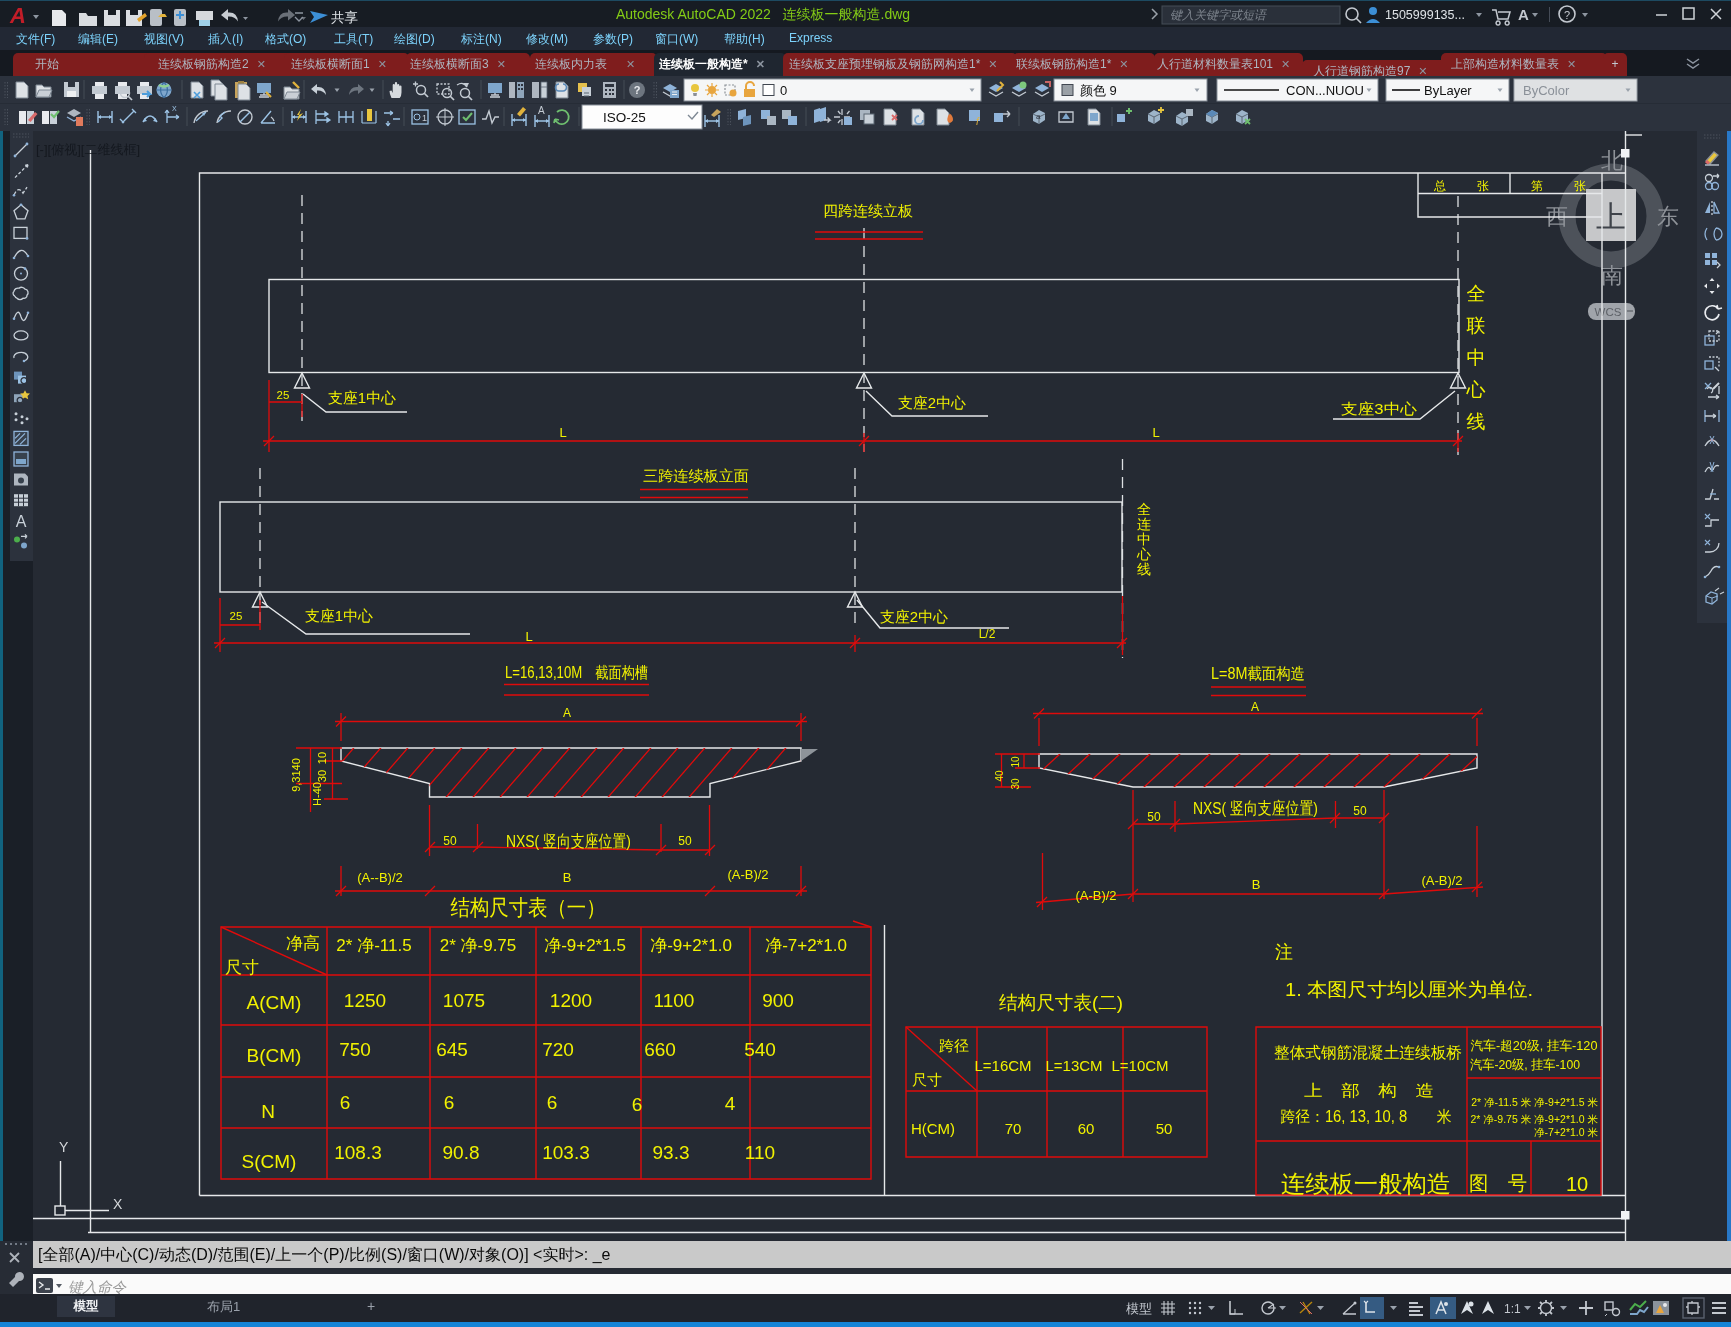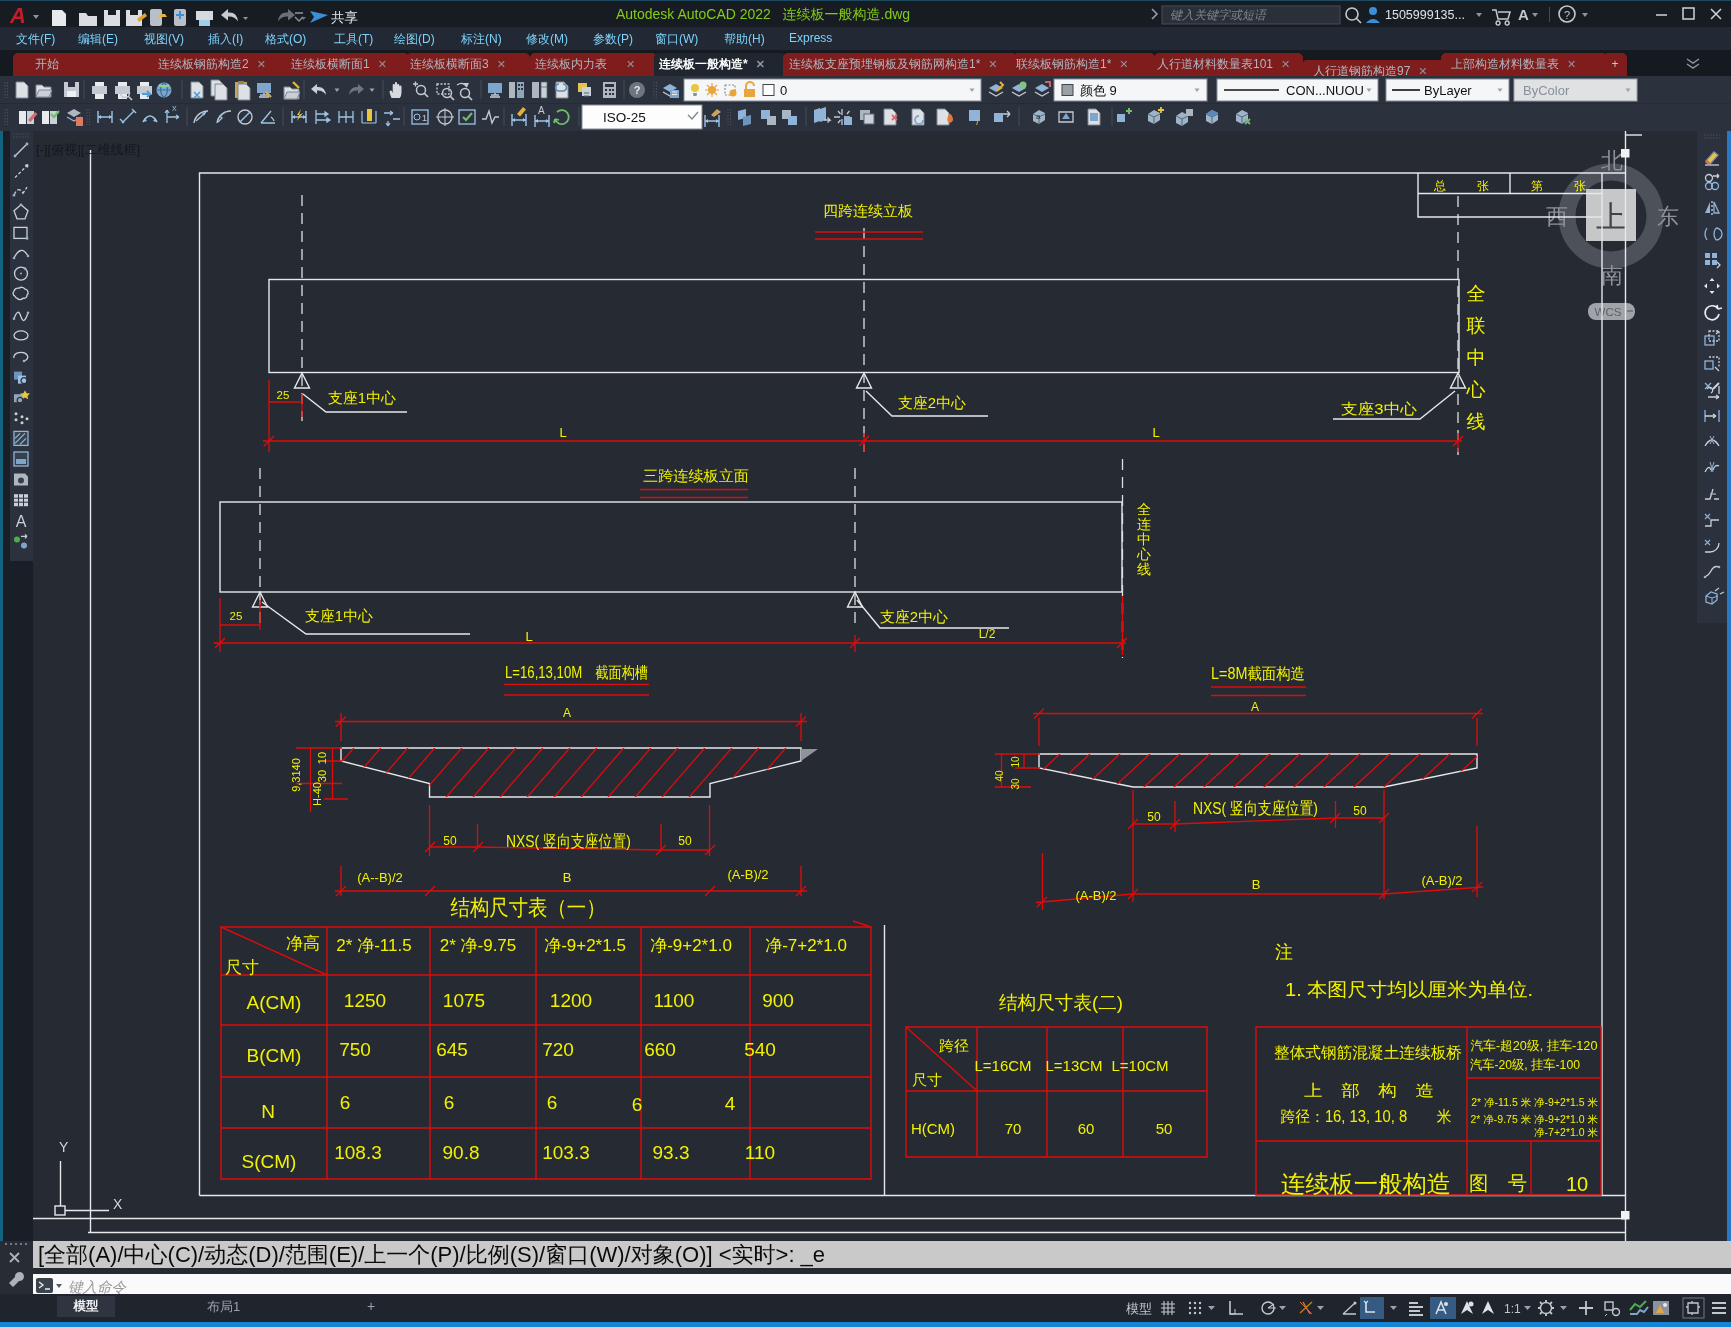--- a/index.html
+++ b/index.html
@@ -8,21 +8,21 @@
   .abs{position:absolute;}
   #titlebar{left:0;top:0;width:1731px;height:27px;background:#171c23;border-top:1px solid #1d4a61;}
   #menubar{left:0;top:27px;width:1731px;height:23px;background:#222834;}
   .menuitem{position:absolute;top:4px;font-size:12px;color:#7dd3fc;white-space:pre;}
   #tabrow{left:0;top:50px;width:1731px;height:26px;background:#151920;}
   .ftab{position:absolute;top:3px;height:23px;background:#7f1d1d;border-radius:5px 5px 0 0;
         color:#aeb6c0;font-size:12px;line-height:23px;white-space:nowrap;overflow:hidden;}
   .ftab .x{color:#8d95a0;font-size:11px;margin-left:8px;}
   #toolbars{left:0;top:76px;width:1731px;height:55px;background:#2c323d;}
   #cmdgray{left:33px;top:1241px;width:1698px;height:27px;background:#c9c9c9;color:#0a0a0a;
-           font-size:22px;line-height:27px;white-space:pre;}
+           font-size:16px;line-height:27px;white-space:pre;}
   #cmdwhite{left:33px;top:1268px;width:1698px;height:26px;background:#fafafa;margin-top:6px;}
   #cmdgutter{left:0;top:1241px;width:33px;height:53px;background:#272c35;}
   #bottombar{left:0;top:1294px;width:1731px;height:28px;background:#20242c;padding-left:28px;}
   #blueline{left:0;top:1322px;width:1731px;height:5px;background:#1484d7;}
   text{font-family:"Liberation Sans",sans-serif;}
 </style>
 </head>
 <body>
 <div id="app">
 

